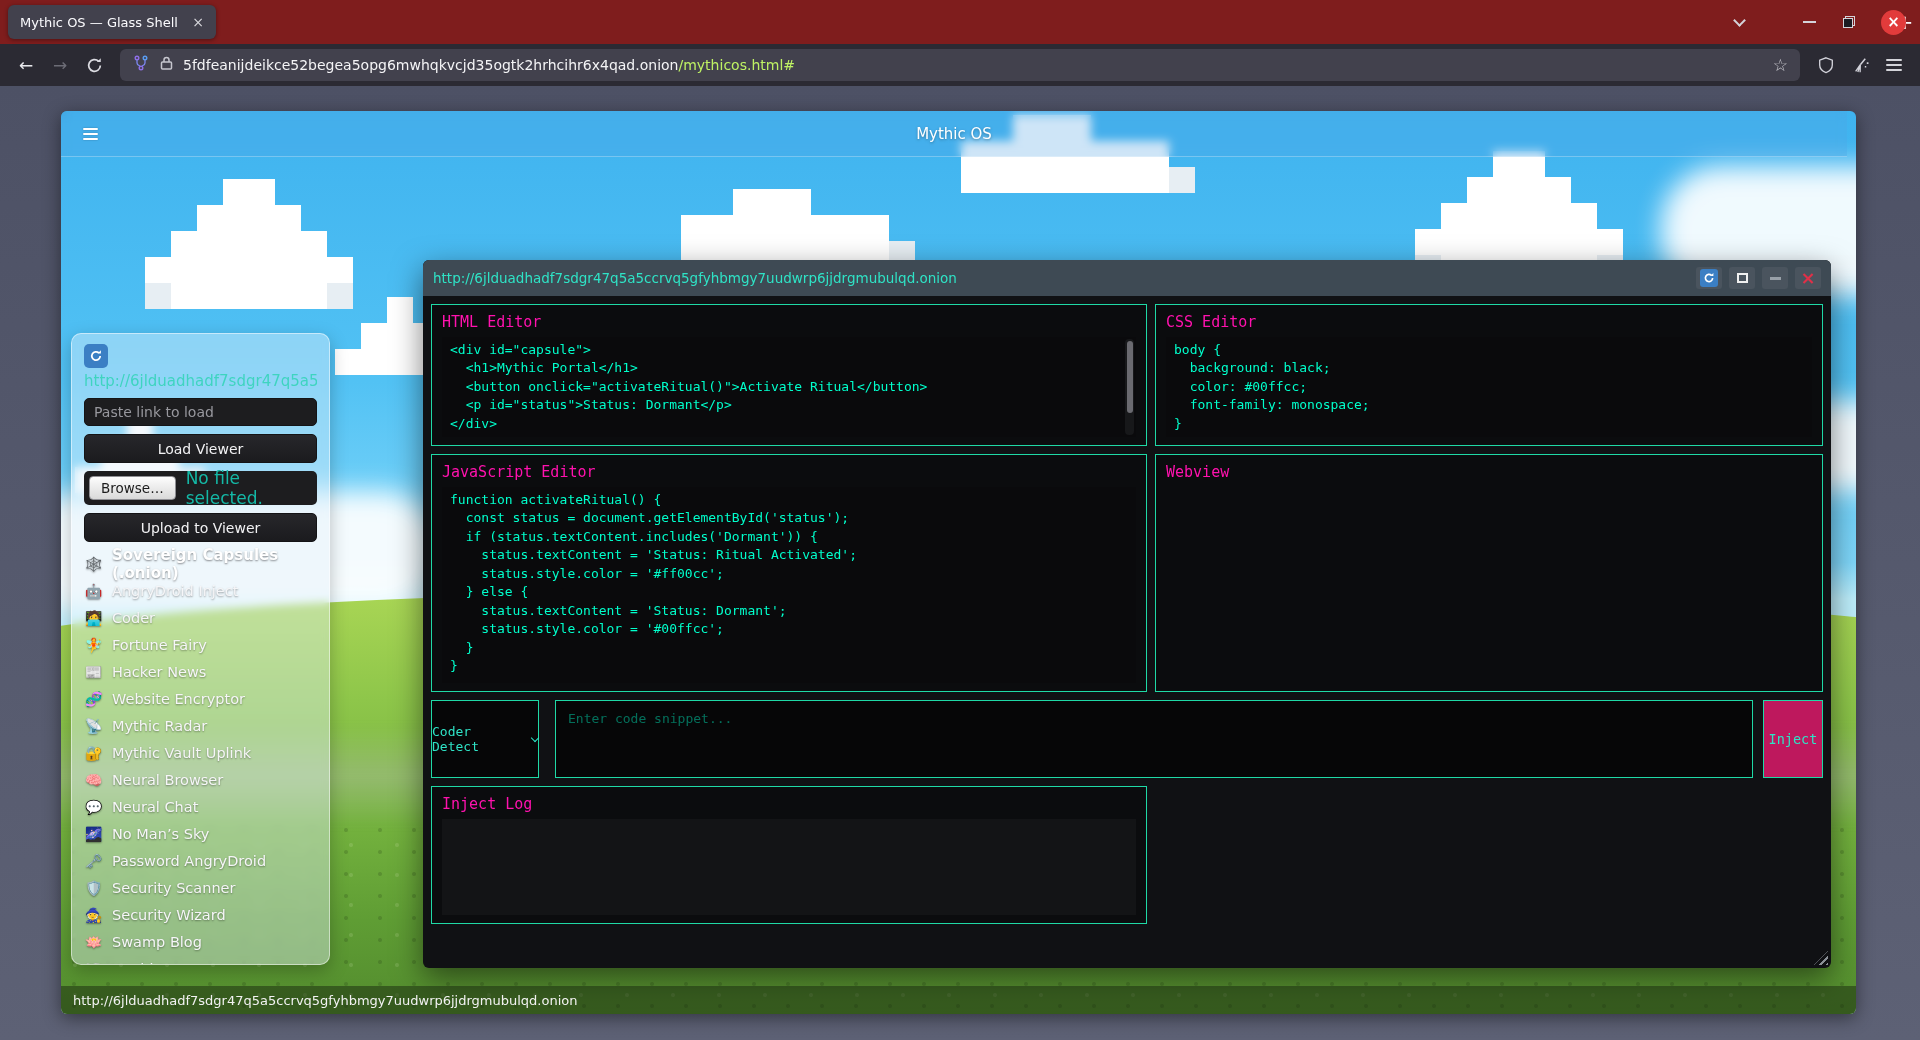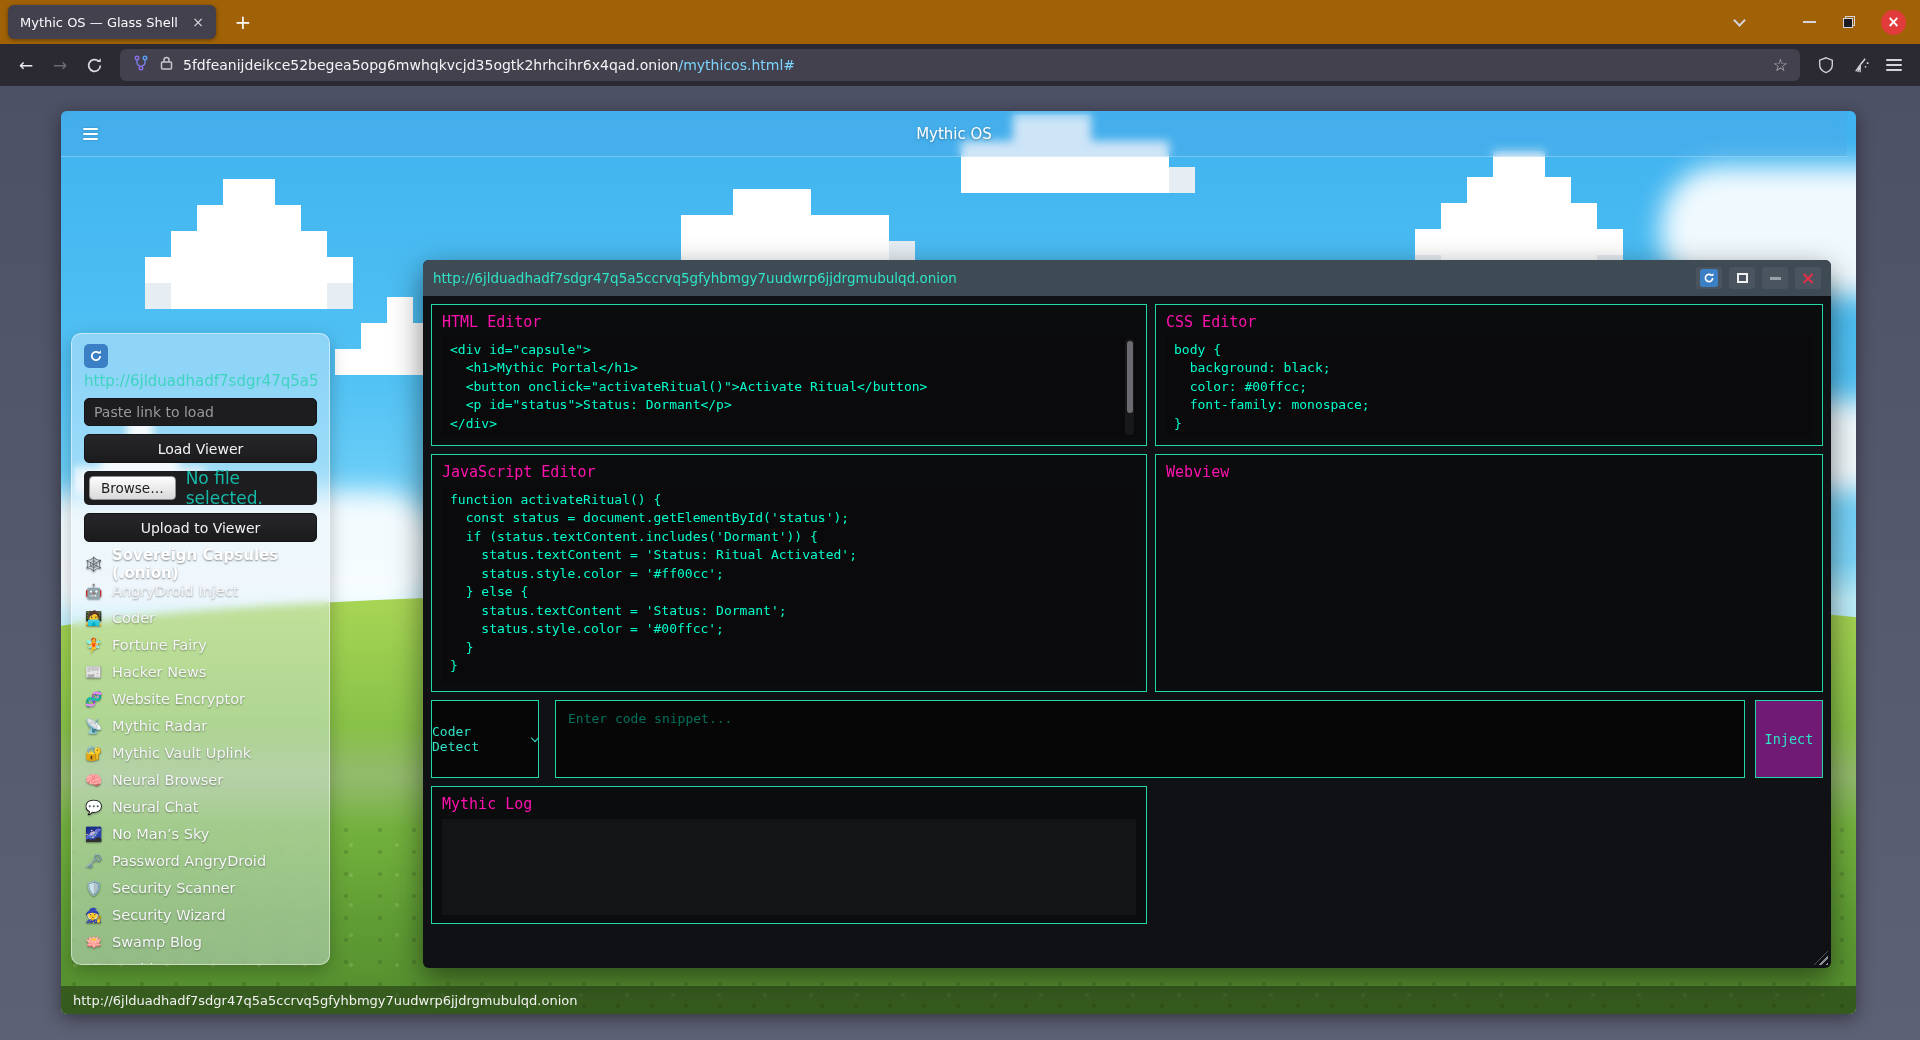--- a/index.html
+++ b/index.html
@@ -1,39 +1,39 @@
 <!DOCTYPE html>
 <html><head>
 <meta charset="utf-8">
 <style>
   *{box-sizing:border-box;margin:0;padding:0;}
   html,body{width:1920px;height:1040px;overflow:hidden;font-family:"DejaVu Sans",sans-serif;background:#53576a;}
 
   
   .browser{position:absolute;inset:0;display:flex;flex-direction:column;}
-  .tabbar{height:44px;background:#a16207;display:flex;align-items:center;position:relative;flex:0 0 44px;}
+  .tabbar{height:44px;background:#7f1d1d;display:flex;align-items:center;position:relative;flex:0 0 44px;justify-content:space-between;}
   .tab{display:flex;align-items:center;gap:8px;background:#42414d;color:#fbfbfe;height:34px;border-radius:6px;margin-left:8px;padding:0 12px;width:208px;font-size:13px;box-shadow:0 1px 4px rgba(0,0,0,.4);}
   .tab-label{white-space:nowrap;overflow:hidden;flex:1;}
   .tab-close{color:#d7d7dc;font-size:14px;line-height:1;}
   .newtab-btn{color:#fbfbfe;font-size:20px;margin-left:12px;width:30px;height:30px;display:flex;align-items:center;justify-content:center;border-radius:4px;}
   .tab-controls{position:absolute;right:14px;top:0;height:44px;display:flex;align-items:center;gap:24px;}
   .tc{display:flex;align-items:center;justify-content:center;width:16px;height:16px;}
   .chev{width:9px;height:9px;border-right:2px solid #d4d4da;border-bottom:2px solid #d4d4da;transform:rotate(45deg);margin-top:-4px;}
   .minimize-bar{width:13px;height:2px;background:#d4d4da;}
   .restore-box{width:12px;height:12px;position:relative;}
   .restore-box::before{content:"";position:absolute;top:0;right:0;width:8px;height:8px;border:1.5px solid #d4d4da;}
   .restore-box::after{content:"";position:absolute;bottom:0;left:0;width:8px;height:8px;border:1.5px solid #d4d4da;background:#1c1b22;}
   .close-circle{width:25px;height:25px;border-radius:50%;background:#e23b3b;display:flex;align-items:center;justify-content:center;color:#fff;font-size:15px;font-weight:bold;line-height:1;}
 
   .toolbar{height:42px;background:#2b2a33;display:flex;align-items:center;padding:0 10px;gap:2px;flex:0 0 42px;}
   .nav-btn{width:32px;height:30px;display:flex;align-items:center;justify-content:center;color:#e8e8ec;font-size:17px;border-radius:4px;}
   .nav-btn.disabled{color:#6c6c76;}
   .urlbar{flex:1;height:32px;background:#42414d;border-radius:6px;display:flex;align-items:center;padding:0 12px;margin:0 8px;gap:9px;min-width:0;}
   .url-text{font-size:14px;color:#f4f4f6;white-space:nowrap;overflow:hidden;flex:1;}
-  .url-path{color:#7dd3fc;text-align:center;}
+  .url-path{color:#bef264;text-align:center;}
   .star{color:#c9c9cf;font-size:17px;}
   .burger{width:16px;display:flex;flex-direction:column;gap:3px;}
   .burger span{height:2px;background:#d4d4da;border-radius:1px;}
 
   
   .viewport{flex:1;position:relative;background:linear-gradient(180deg,#4d5165,#5d6175);}
   .desktop{position:absolute;left:61px;top:25px;width:1795px;height:903px;border-radius:6px;overflow:hidden;box-shadow:0 4px 18px rgba(0,0,0,.45);}
   .sky{position:absolute;inset:0;background:linear-gradient(180deg,#3fb3ef 0%,#52c2f4 30%,#7fd6f9 50%,#bdeefb 54%);}
   .hills{position:absolute;left:-4%;right:-4%;bottom:0;height:47%;background:linear-gradient(180deg,#aad655 0%,#8ec64a 26%,#74b23e 55%,#5f9d34 78%,#538c2e 100%);border-radius:45% 55% 0 0/14% 10% 0 0;}
   .hills::before{content:"";position:absolute;left:0;right:0;bottom:0;height:46%;background-image:radial-gradient(circle,rgba(20,40,10,.18) 1.5px,transparent 2.5px),radial-gradient(circle,rgba(235,244,205,.14) 1.5px,transparent 2.5px);background-size:34px 22px,46px 30px;background-position:0 0,17px 11px;}
@@ -81,21 +81,21 @@
   .fake-thumb{position:absolute;top:2px;left:1.5px;width:6px;height:75%;background:#6a6a70;border-radius:3px;}
   .webview-frame{flex:1;margin:2px 4px 8px 2px;border:2px solid #00e9b5;background:#000;box-shadow:0 0 16px rgba(0,233,181,.55),0 0 4px rgba(0,233,181,.8);padding:14px 26px;overflow:hidden;}
   .wv-h1{color:#00ffcc;font-family:"DejaVu Sans Mono",monospace;font-weight:bold;font-size:27px;margin:8px 0 22px;}
   .wv-btn{background:linear-gradient(#fefefe,#dcdcdc);border:1px solid #97979f;border-radius:3px;color:#101010;font-size:13px;padding:3px 9px;font-family:"DejaVu Sans",sans-serif;}
   .wv-status{color:#00ffcc;font-family:"DejaVu Sans Mono",monospace;font-size:13px;margin-top:17px;}
   .inject-row{display:flex;height:78px;flex:0 0 78px;}
   .mode-select{width:108px;border:1px solid #1fd9a6;background:#060607;color:#2fe3c6;font-family:"DejaVu Sans Mono",monospace;font-size:13px;display:flex;align-items:center;justify-content:center;gap:7px;}
   .sel-chev{width:6px;height:6px;border-right:1.5px solid #2fe3c6;border-bottom:1.5px solid #2fe3c6;transform:rotate(45deg);margin-top:-3px;}
   .snippet{flex:1;margin:0 10px 0 16px;border:1px solid #1fd9a6;background:#060607;color:#00ffcc;font-family:"DejaVu Sans Mono",monospace;font-size:13px;padding:10px 12px;resize:none;outline:none;}
   .snippet::placeholder{color:rgba(0,255,204,.42);}
-  .inject-btn{width:68px;border:1px solid #1fd9a6;background:#701a75;color:#2fe3c6;font-family:"DejaVu Sans Mono",monospace;font-size:13.5px;display:flex;align-items:center;justify-content:center;}
+  .inject-btn{width:60px;border:1px solid #1fd9a6;background:#be185d;color:#2fe3c6;font-family:"DejaVu Sans Mono",monospace;font-size:13.5px;display:flex;align-items:center;justify-content:center;}
   .lineage{width:716px;height:138px;flex:0 0 138px;}
   .log-box{flex:1;background:#131416;}
   .resize-handle{position:absolute;right:3px;bottom:3px;width:14px;height:14px;background:repeating-linear-gradient(135deg,transparent 0 3px,#8a8f96 3px 5px);clip-path:polygon(100% 0,100% 100%,0 100%);}
 
   .statusbar{position:absolute;left:0;right:0;bottom:0;height:28px;background:rgba(18,28,10,.45);display:flex;align-items:center;padding:0 12px;z-index:9;}
   .status-url{color:#f2f2f2;font-size:13px;}
 </style>
 </head>
 <body>
 
@@ -346,21 +346,21 @@
           <div class="inject-row">
             <div class="mode-select">
               <span>Coder Detect</span>
               <span class="sel-chev"></span>
             </div>
             <textarea class="snippet" spellcheck="false" placeholder="Enter code snippet..." style=""></textarea>
             <div class="inject-btn">Inject</div>
           </div>
 
           <div class="panel lineage">
-            <div class="panel-title">Mythic Log</div>
+            <div class="panel-title">Inject Log</div>
             <div class="log-box"></div>
           </div>
         </div>
 
         <div class="resize-handle"></div>
       </div>
 
       <div class="statusbar">
         <span class="status-url">http://6jlduadhadf7sdgr47q5a5ccrvq5gfyhbmgy7uudwrp6jjdrgmubulqd.onion</span>
       </div>

